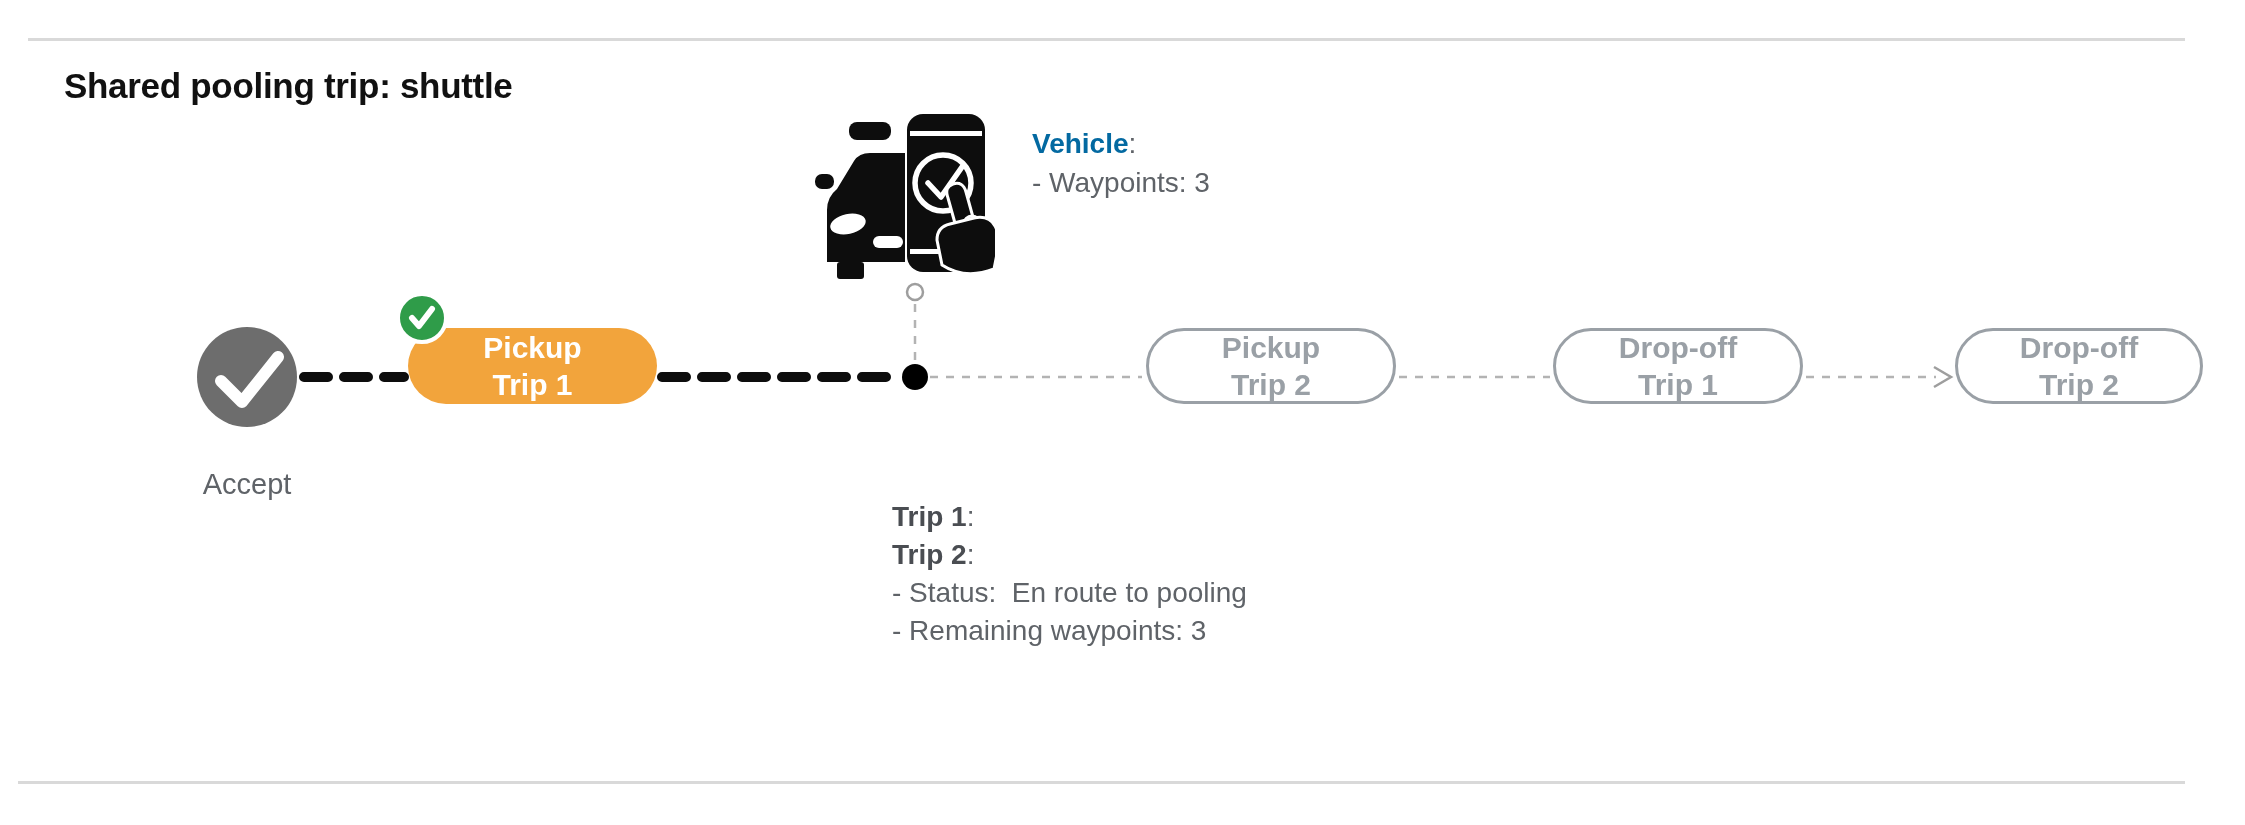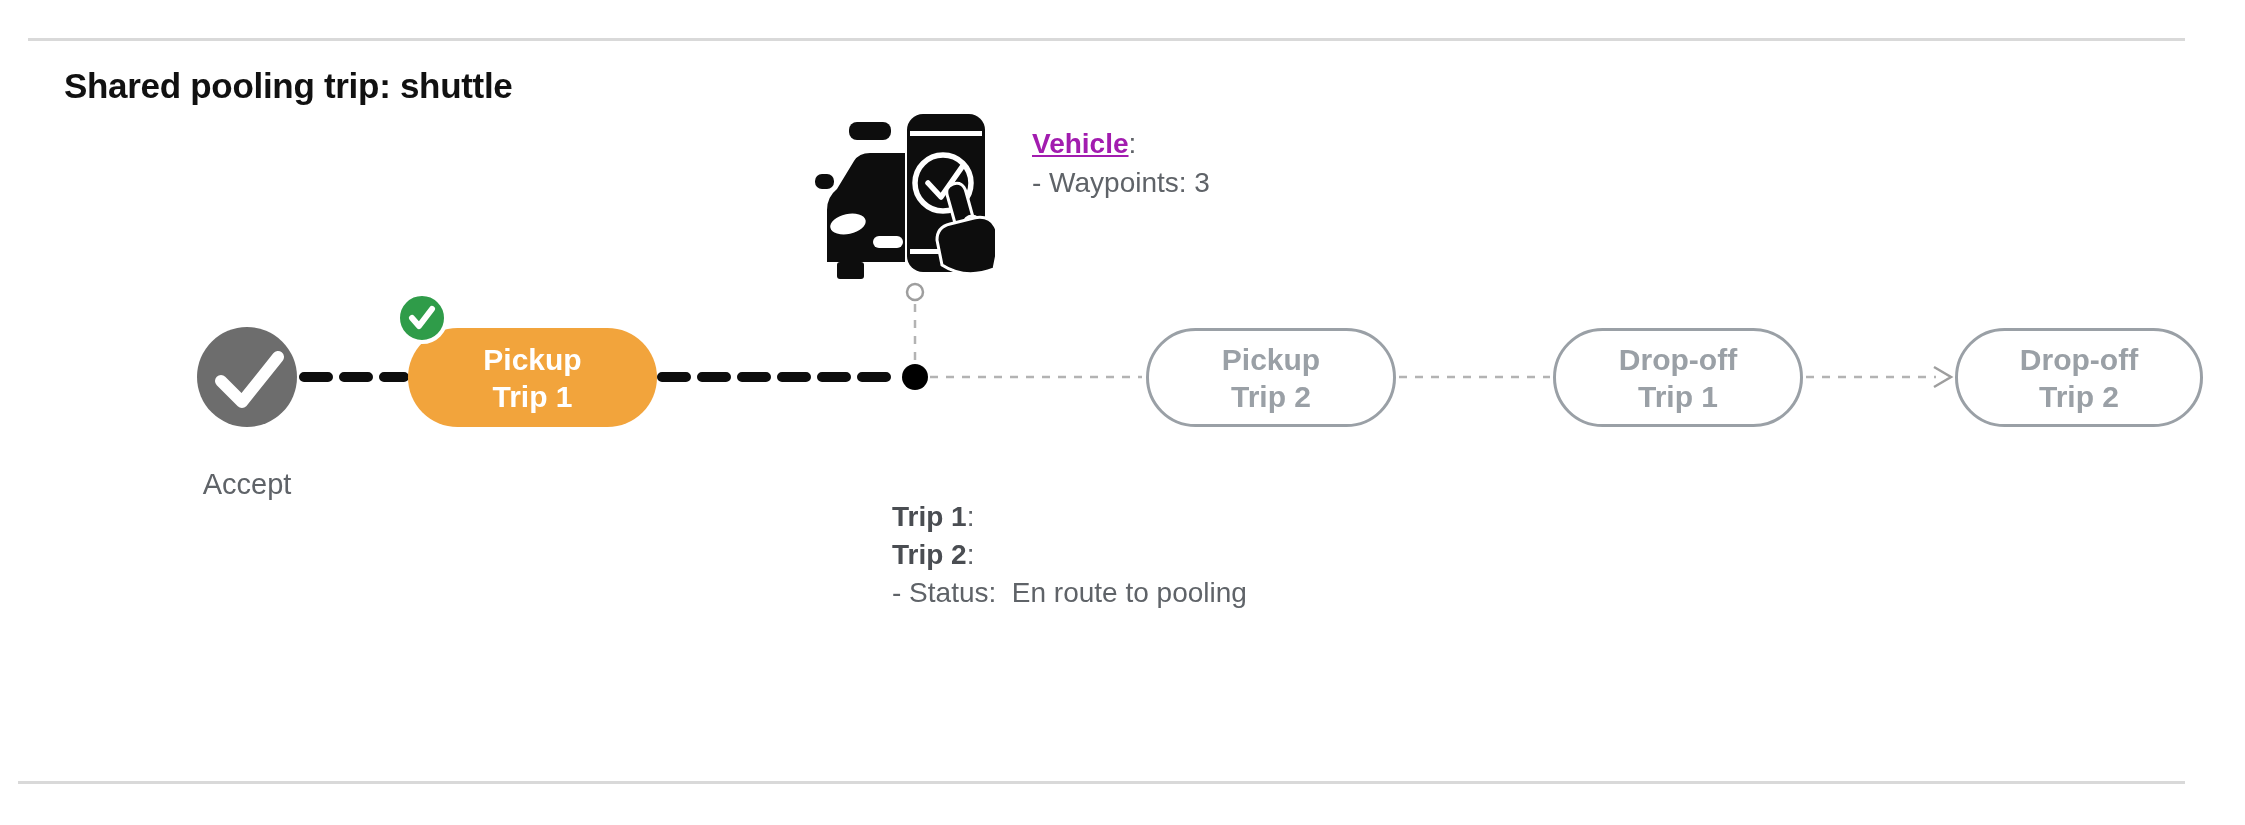--- a/index.html
+++ b/index.html
@@ -14,25 +14,25 @@
   html,body{margin:0;padding:0;background:#ffffff;}
   body{font-family:"Liberation Sans","DejaVu Sans",sans-serif;}
   .canvas{position:relative;width:2245px;height:825px;background:#ffffff;overflow:hidden;}
   .rule{position:absolute;height:3px;background:var(--color-rule_gray);}
   .rule.top{left:28px;top:38px;width:2157px;}
   .rule.bottom{left:18px;top:781px;width:2167px;}
   .page-title{position:absolute;left:64px;top:66px;font-size:35px;font-weight:bold;color:var(--color-black);letter-spacing:-0.3px;}
   .overlay{position:absolute;left:0;top:0;width:2245px;height:825px;}
   .vehicle-icon{position:absolute;left:815px;top:112px;width:180px;height:175px;}
   .vehicle-panel{position:absolute;left:1032px;top:124px;font-size:28px;line-height:39px;color:var(--color-text_gray);}
-  .vehicle-panel .hdr-bold{font-weight:bold;color:#a21caf;text-decoration:underline;}
+  .vehicle-panel .hdr-bold{font-weight:bold;color:#0369a1;}
   .start-label{position:absolute;left:122px;top:444px;width:250px;text-align:center;
     font-size:29px;line-height:41px;color:var(--color-text_gray);}
   .start-label span{display:block;margin-top:20px;}
-  .pill{position:absolute;top:328px;width:250px;height:99px;border-radius:52px;box-sizing:border-box;
+  .pill{position:absolute;top:328px;width:250px;height:76px;border-radius:52px;box-sizing:border-box;
     display:flex;flex-direction:column;justify-content:center;align-items:center;
     font-size:30px;font-weight:bold;line-height:37px;background:#ffffff;}
   .pill span{display:block;text-align:center;}
   .pill.active{background:var(--color-orange);color:#ffffff;border:none;}
   .pill.pending{border:3px solid var(--color-pill_gray);color:var(--color-pill_gray);}
   .pill.p1{left:408px;width:249px;}
   .pill.p2{left:1146px;}
   .pill.p3{left:1553px;}
   .pill.p4{left:1955px;width:248px;}
   .badge{position:absolute;left:396px;top:292px;width:52px;height:52px;border-radius:50%;
@@ -128,15 +128,16 @@
   </div>
   <div class="pill pending p4">
     <span>Drop-off</span>
     <span>Trip 2</span>
   </div>
 
   <div class="details">
     <div class="line"><span class="hdr-bold">Trip 1</span><span>:</span></div>
     <div class="line"><span class="hdr-bold">Trip 2</span><span>:</span></div>
     <div class="line">- Status:  En route to pooling</div>
+    <div class="line">- Remaining waypoints: 3</div>
   </div>
 
 </div>
 
 </body></html>

